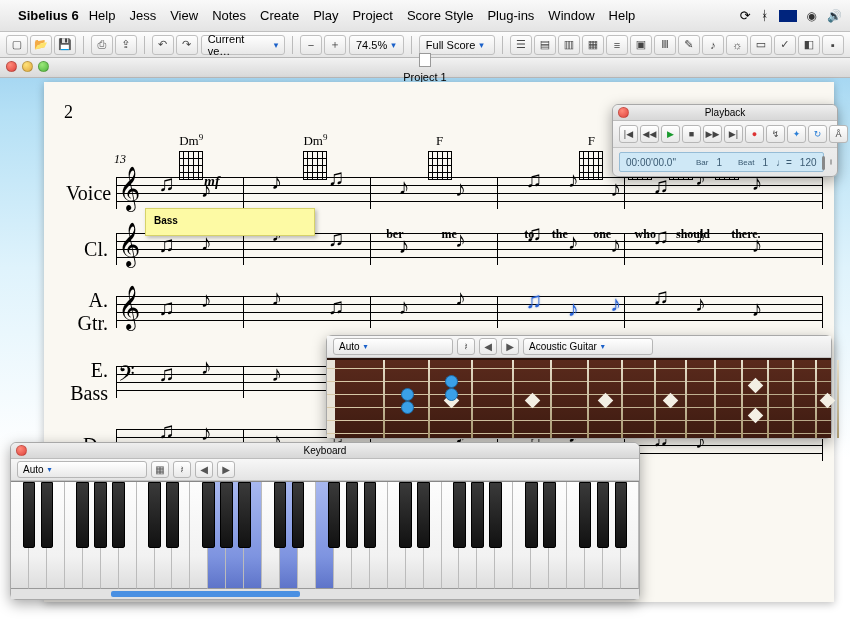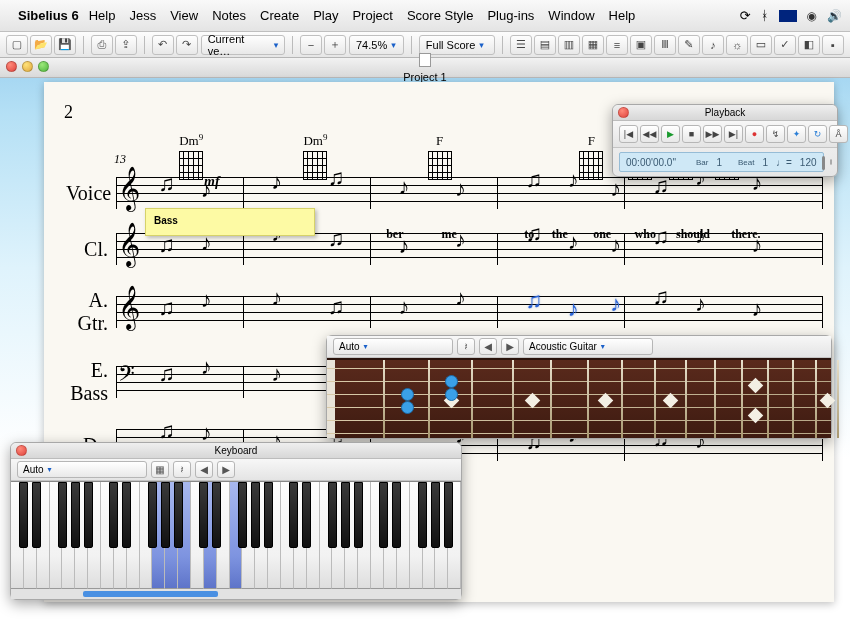--- a/index.html
+++ b/index.html
@@ -157,21 +157,21 @@
   height:80px; background:linear-gradient(#5a2a1c,#3e1b11);
   position:relative; border-top:2px solid #2a130c;
 }
 .fb-nut{position:absolute;left:0;top:0;bottom:0;width:8px;background:#e8e3d8;}
 .fb-string{position:absolute;left:0;right:0;height:1px;background:linear-gradient(90deg,#d8c9a8,#b8a888);}
 .fb-fret{position:absolute;top:0;bottom:0;width:2px;background:linear-gradient(#e8e0cc,#a89870);}
 .fb-inlay{position:absolute;width:11px;height:11px;background:#f3efe4;transform:rotate(45deg);}
 .fb-dot{position:absolute;width:13px;height:13px;border-radius:50%;background:#3aa0e8;border:1px solid #1d6aa6;}
 
 
-.keyboard-panel{ left:10px; top:442px; width:452px; }
+.keyboard-panel{ left:10px; top:442px; width:630px; }
 .piano{height:108px;background:#2a2a2a;position:relative;display:flex;border-top:1px solid #888;}
 .wkey{flex:1;background:linear-gradient(#fdfdfd 0%,#f2f2f2 70%,#dedede 100%);
   border-right:1px solid #bbb;border-bottom:1px solid #999;position:relative;}
 .wkey.pressed{background:linear-gradient(#a8b8ef 0%,#7e94e0 70%,#5e74c9 100%);}
 .bkey{position:absolute;top:0;width:2.0%;height:62%;background:linear-gradient(#3a3a3a,#111);
   border:1px solid #000;border-radius:0 0 2px 2px;z-index:2;}
 .pianobar{height:10px;background:#e2e2e2;position:relative;}
 .pianobar .hl{position:absolute;left:16%;width:30%;top:2px;height:6px;background:#4a90e2;border-radius:2px;}
 
 

